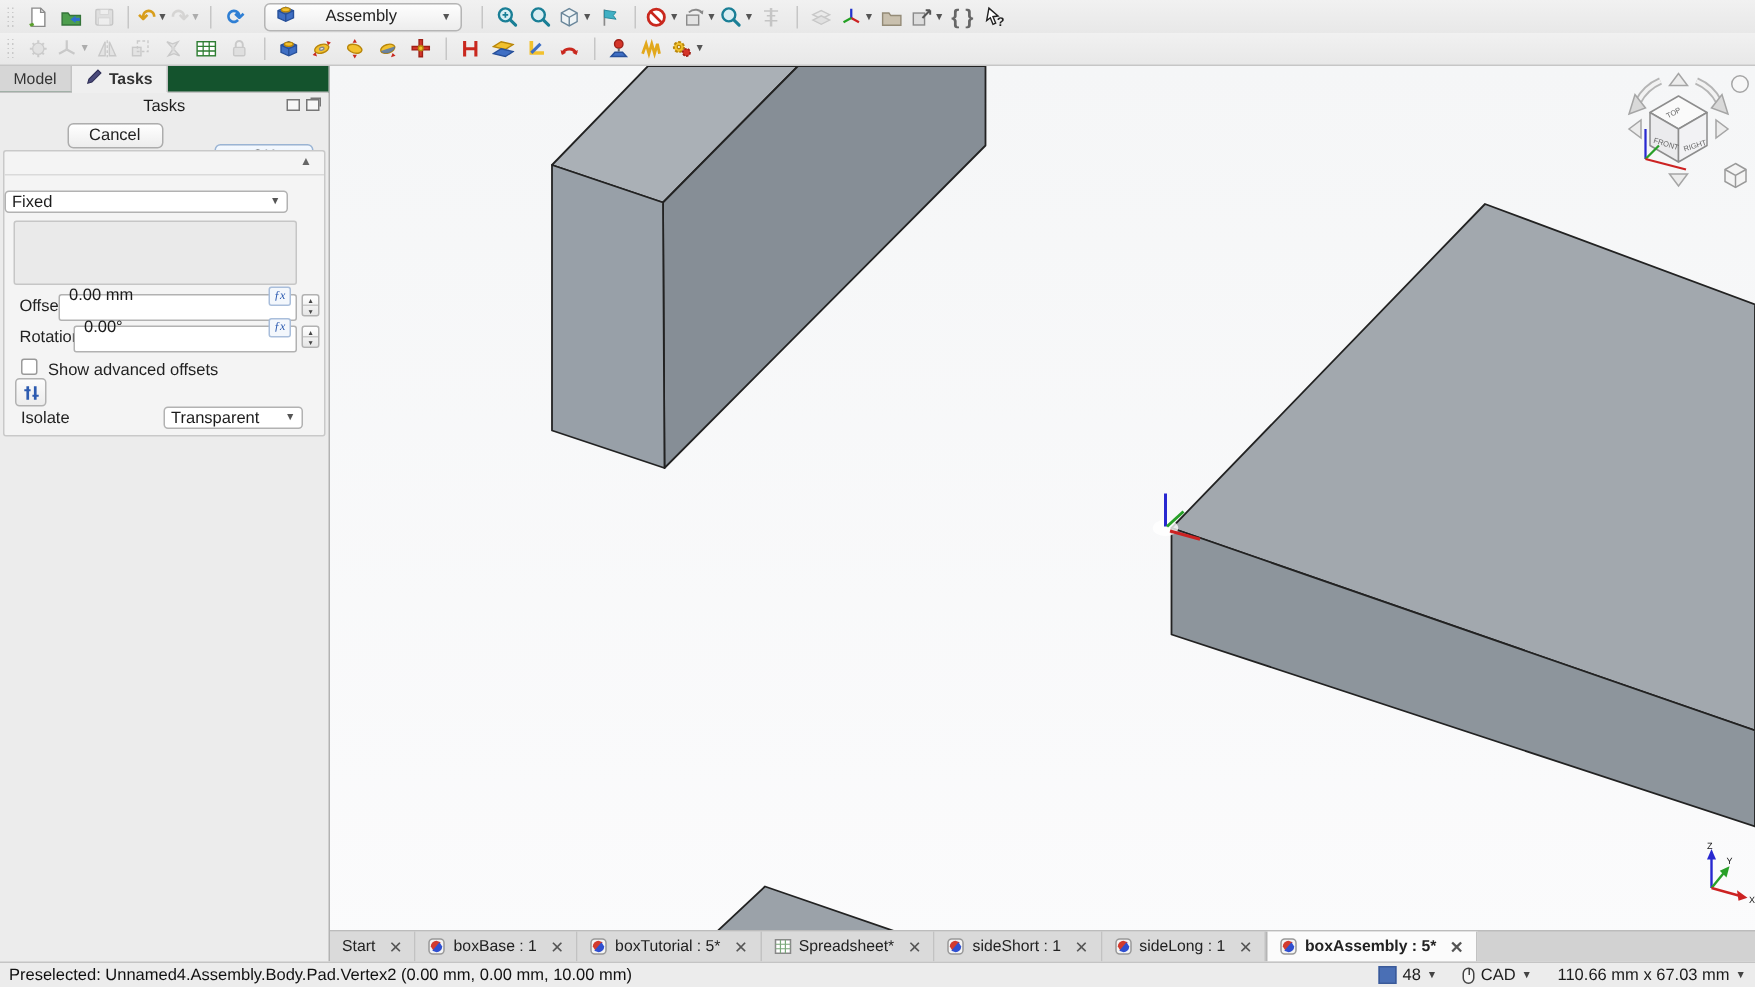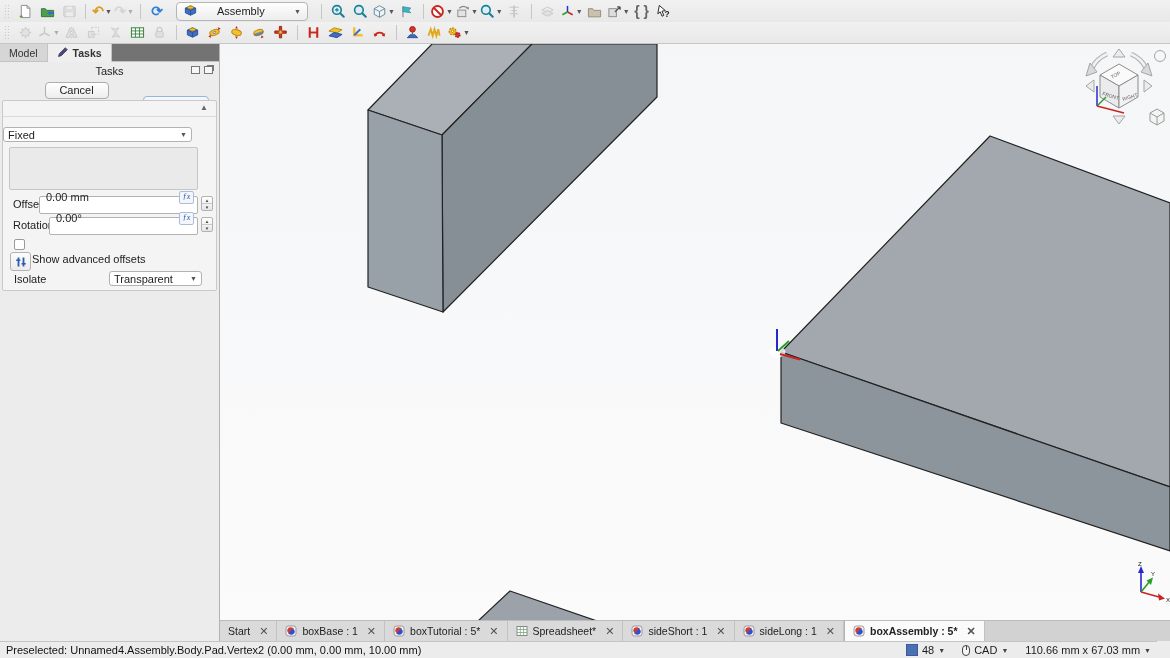--- a/index.html
+++ b/index.html
@@ -22,21 +22,21 @@
   .tb-txt{font-size:14px;font-weight:bold;line-height:1;}
   .dd{font-size:7px;color:#555;margin-left:1px;}
   .tb-sep{width:1px;height:15px;background:#c6c6c6;margin:0 5px;}
   .wb-combo{display:flex;align-items:center;gap:19px;height:17px;width:118px;padding:0 6px;margin:0 8px;
             background:linear-gradient(#fefefe,#ededed);border:1px solid #b5b5b5;border-radius:4px;}
   .wb-combo .cap{flex:1;font-size:11px;color:#222;}
 
   
   .panel{position:absolute;left:0;top:44px;width:219px;bottom:17px;background:#ececec;
          border-right:1px solid #b3b3b3;}
-  .panel-tabs{height:17px;display:flex;background:#737373;border-bottom:1px solid #c3c3c3;}
+  .panel-tabs{height:17px;display:flex;background:#14532d;border-bottom:1px solid #c3c3c3;}
   .ptab{display:flex;align-items:center;gap:4px;padding:0 9px;font-size:10.5px;color:#333;
         background:#d6d6d6;border-right:1px solid #c3c3c3;}
   .ptab.active{background:#efefef;font-weight:bold;border-bottom:1px solid #efefef;margin-bottom:-1px;}
   .panel-header{height:17px;position:relative;display:flex;align-items:center;justify-content:center;}
   .win-icos{position:absolute;right:6px;top:4px;display:flex;gap:4px;}
   .winico{width:9px;height:8px;border:1px solid #777;background:#f7f7f7;box-sizing:border-box;}
   .winico.b{box-shadow:2px -2px 0 -1px #777;}
   .panel-btns{height:22px;display:flex;justify-content:center;align-items:center;gap:34px;padding-left:34px;}
   .pbtn{height:17px;font-size:11px;font-family:inherit;border:1px solid #adadad;border-radius:4px;
         background:linear-gradient(#ffffff,#ededed);padding:0 10px;color:#222;}
@@ -75,21 +75,21 @@
 
   
   .doc-tabs{position:absolute;left:0;top:576px;width:100%;height:21px;background:#d2d2d2;
             border-top:1px solid #bcbcbc;display:flex;align-items:stretch;box-sizing:border-box;}
   .dtab{display:flex;align-items:center;gap:5px;padding:0 8px;font-size:10.5px;color:#222;
         background:#dadada;border-right:1px solid #c2c2c2;white-space:nowrap;}
   .dtab.active{background:#fbfbfb;font-weight:bold;border-left:1px solid #b5b5b5;}
   .dtab .x{color:#555;font-size:11px;margin-left:4px;}
 
   
-  .statusbar{position:absolute;left:0;right:13px;bottom:0;height:17px;background:#ececec;
+  .statusbar{position:absolute;left:0;right:0;bottom:0;height:17px;background:#ececec;
              border-top:1px solid #c4c4c4;display:flex;align-items:center;padding:0 6px;box-sizing:border-box;}
   .sb-msg{font-size:11px;color:#111;}
   .sb-right{margin-left:auto;display:flex;align-items:center;gap:5px;}
   .sb-grp{display:flex;align-items:center;gap:4px;margin-left:12px;}
   .bluesq{width:10px;height:10px;background:#4a6fb5;border:1px solid #3a5a99;}
   .mouseico{width:8px;height:11px;border:1px solid #444;border-radius:4px 4px 4px 4px;
             background:linear-gradient(#444,#444) 50% 0/1px 4px no-repeat,#f5f5f5;box-sizing:border-box;}
   .caret{font-size:7px;color:#444;}
 </style>
 </head>
@@ -489,21 +489,21 @@
       <div class="numfield" style="left:46px;right:18px;top:116px">
         <span class="val">0.00°</span>
         <span class="fxbtn">ƒx</span>
       </div>
       <div class="spin" style="right:3px;top:116px">
           <span>▲</span>
           <span>▼</span>
         </div>
 
       <span class="chk" style="left:11px;top:138px"></span>
-      <span class="frow-label" style="left:29px;top:152px">Show advanced offsets</span>
+      <span class="frow-label" style="left:29px;top:140px">Show advanced offsets</span>
 
       <span class="revbtn">
         <svg width="12" height="12" viewBox="0 0 12 12">
             <path d="M3.5 1.5v9M8.5 1.5v9" stroke="#2d5bb0" stroke-width="1.8"></path>
             <path d="M1.2 4.2h4.2M6.6 7.8h4.2" stroke="#2d5bb0" stroke-width="1.4"></path>
           </svg>
       </span>
 
       <span class="frow-label" style="left:11px;top:172px">Isolate</span>
       <div class="combo" style="left:106px;width:93px;top:170px">

